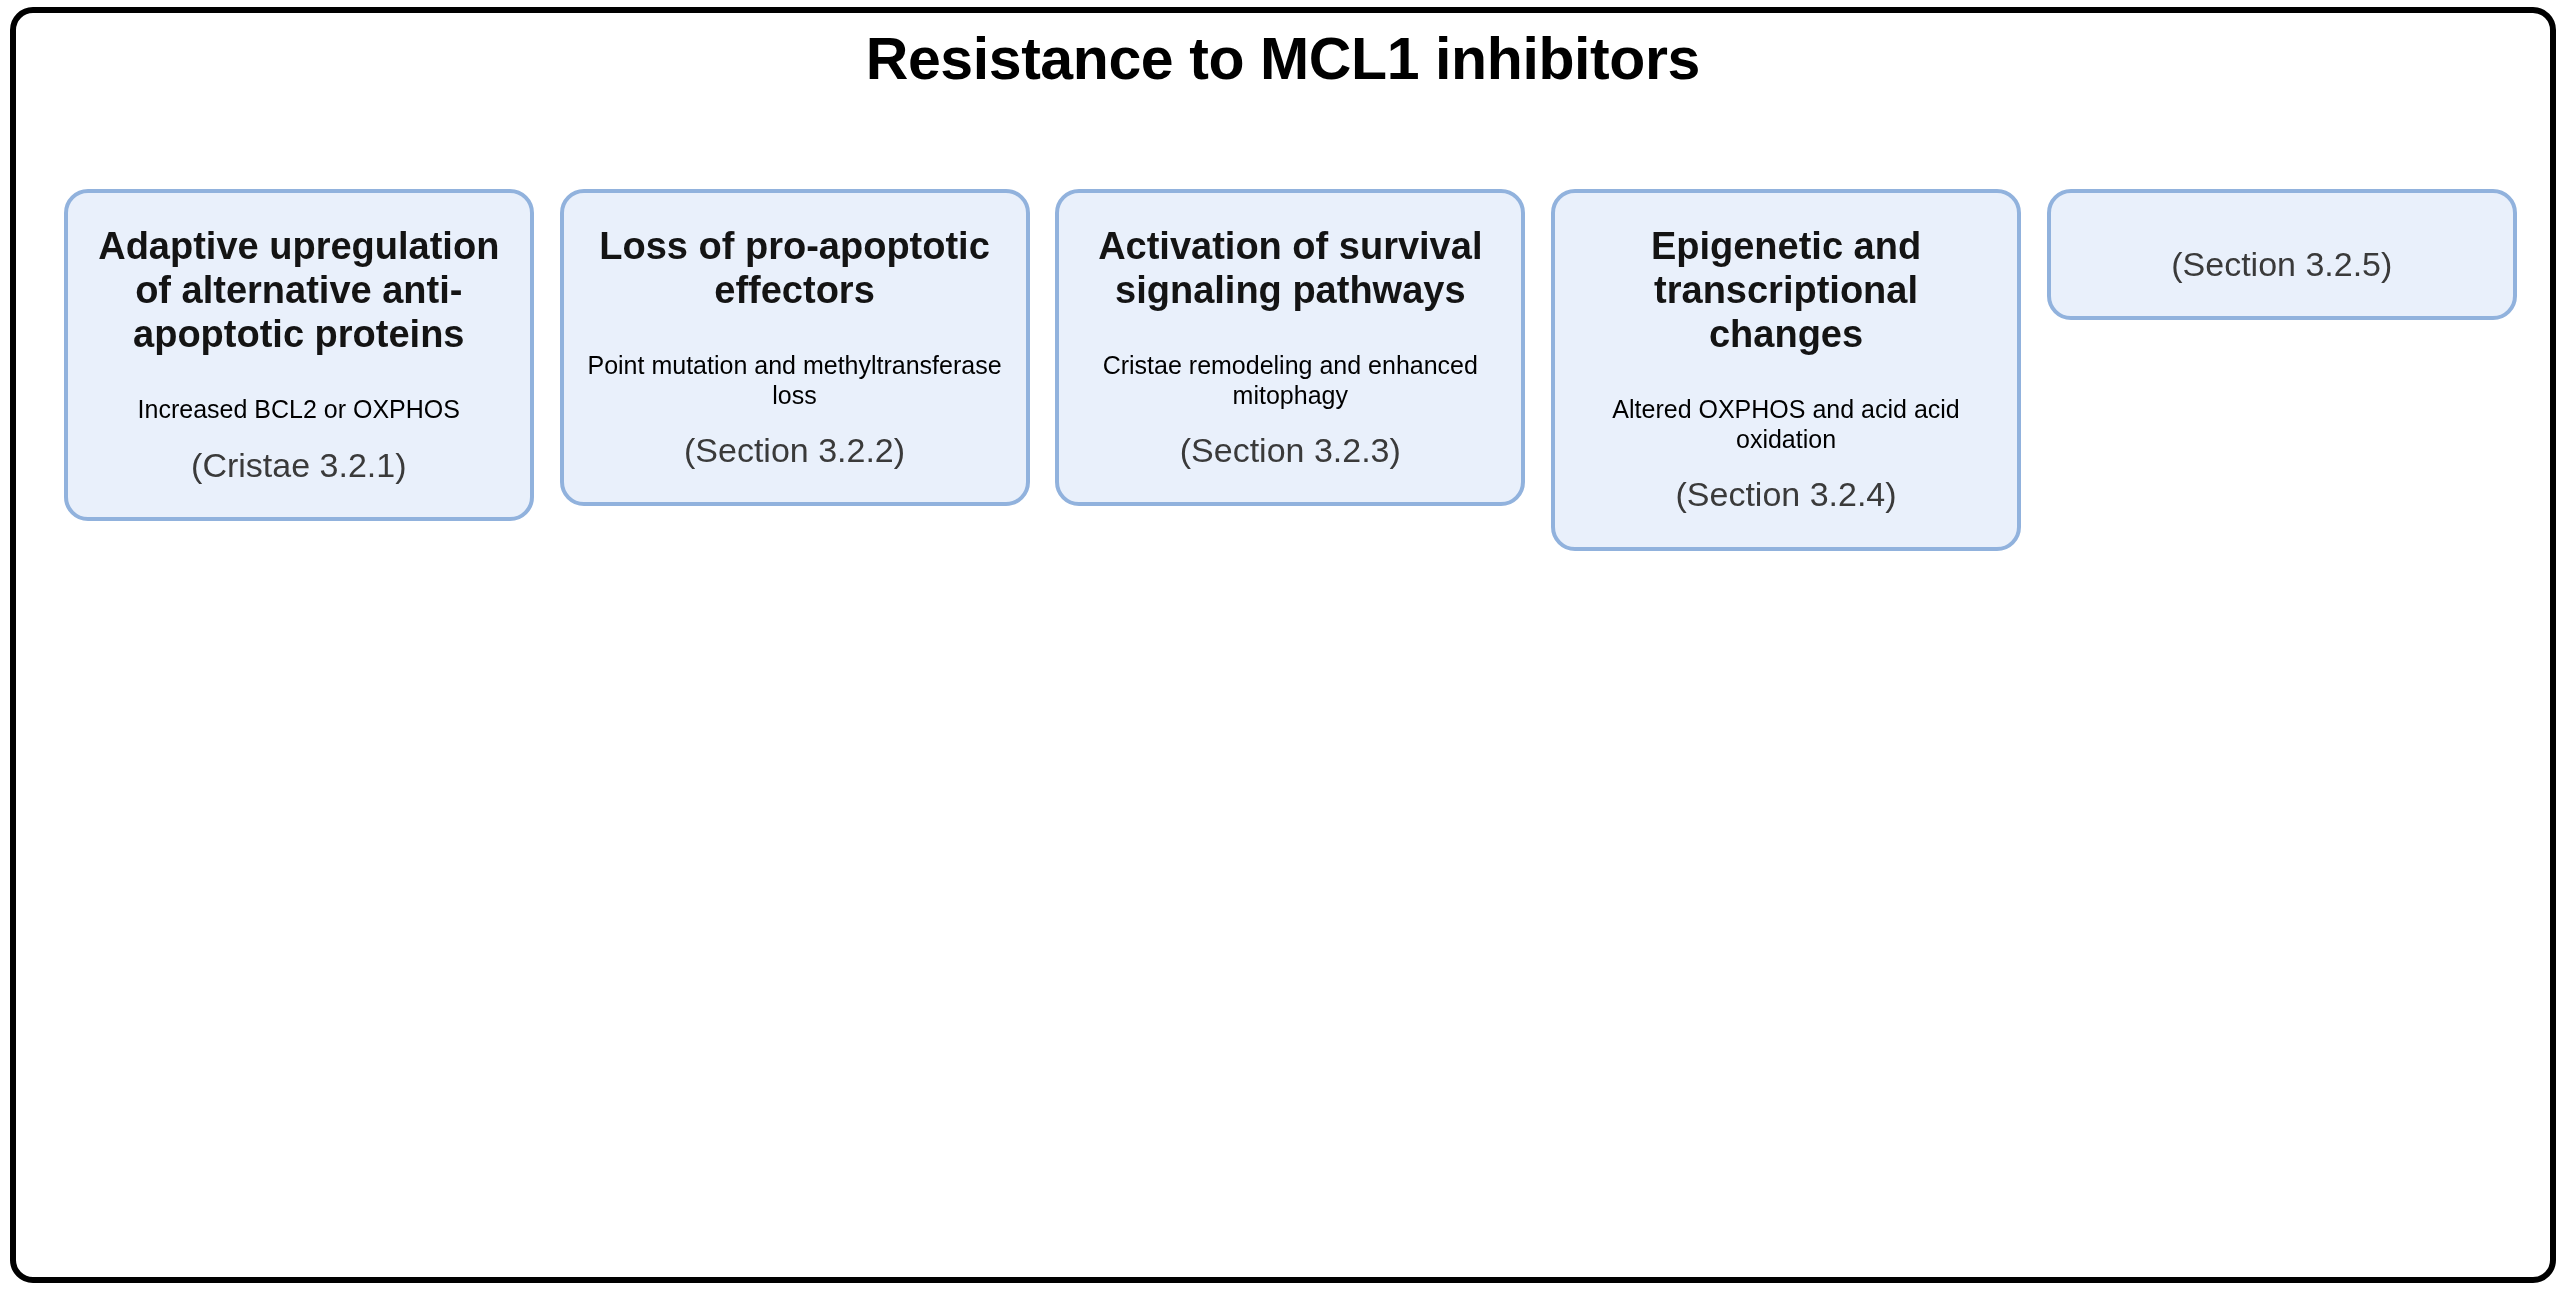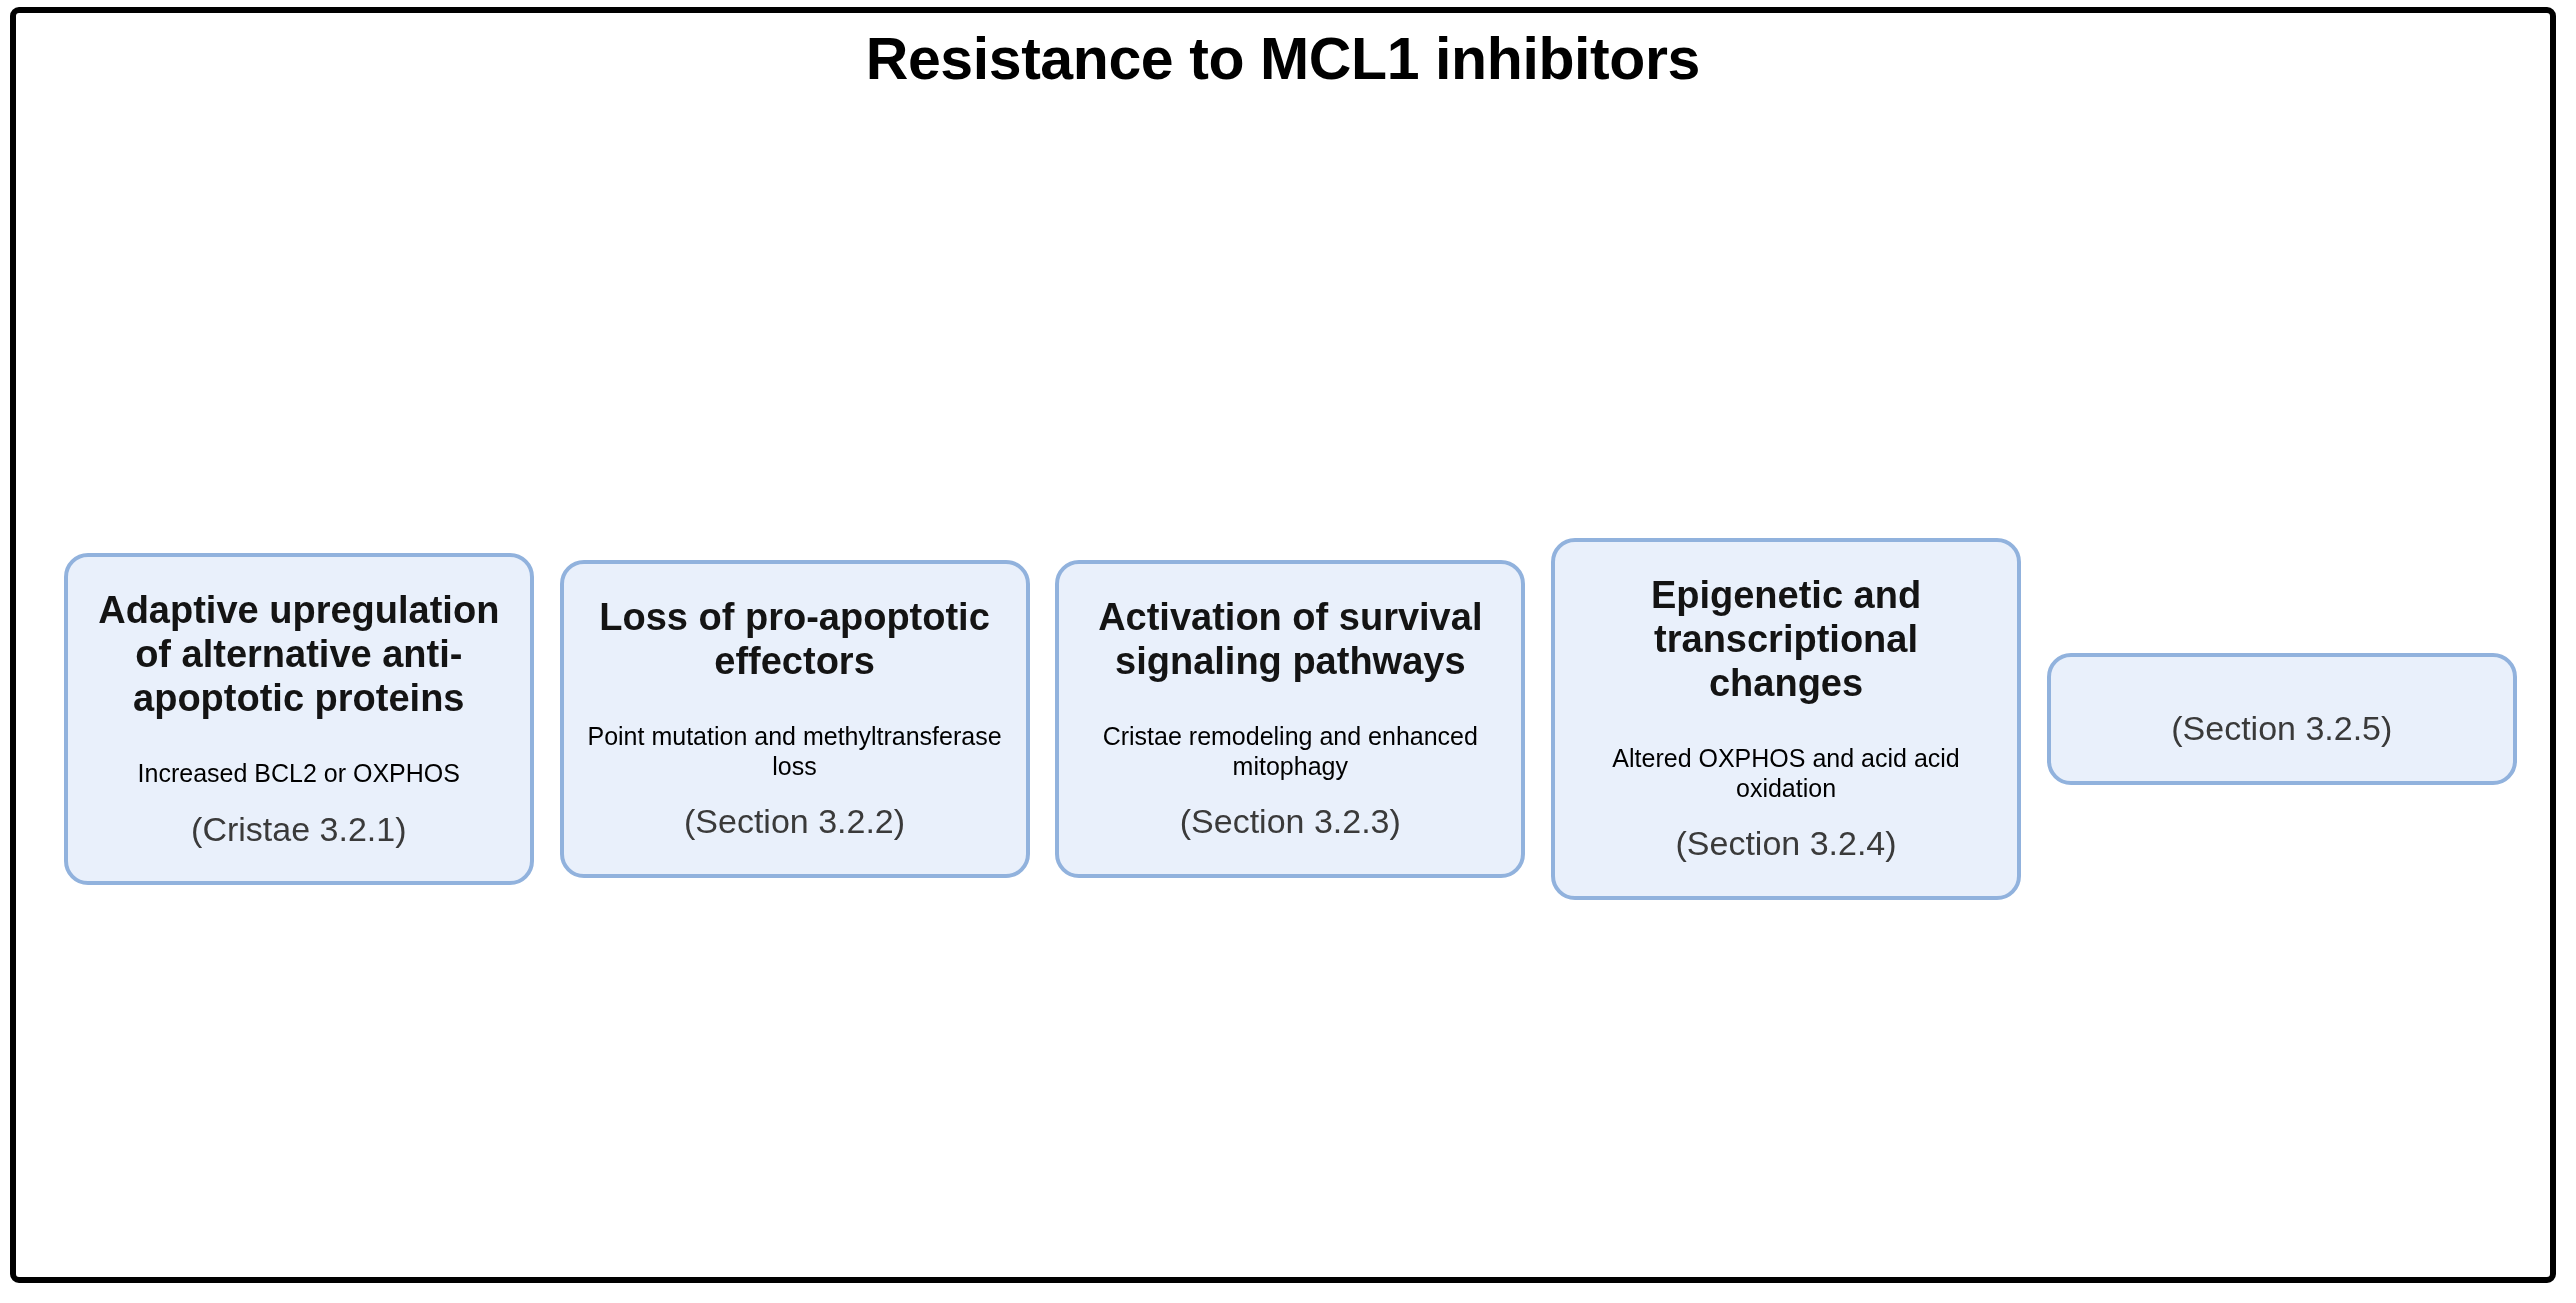--- a/index.html
+++ b/index.html
@@ -17,21 +17,21 @@
 
   
   .frame {
     position: absolute;
     left: 9.8px;
     top: 7px;
     width: 2546px;
     height: 1276px;
     box-sizing: border-box;
     border: 6.3px solid #000000;
-    border-radius: 9px;
+    border-radius: 23px;
     background: #ffffff;
   }
 
   
   .title {
     position: absolute;
     left: 0;
     top: 15.5px;
     width: 100%;
     text-align: center;
@@ -46,21 +46,21 @@
   
   .card-row {
     position: absolute;
     left: 48px;
     top: 176px;
     width: 2453px;
     height: 1060px;
     display: flex;
     flex-direction: row;
     justify-content: space-between;
-    align-items: center;
+    align-items: flex-start;
   }
 
   .card {
     position: relative;
     box-sizing: border-box;
     width: 470px;
     flex: 0 0 470px;
     background: #e9f0fb;
     border: 4.9px solid #91b2dd;
     border-radius: 24px;

